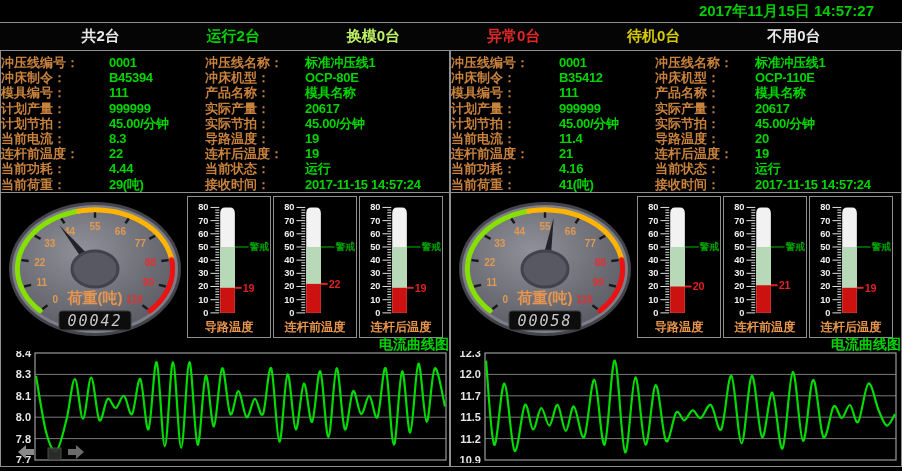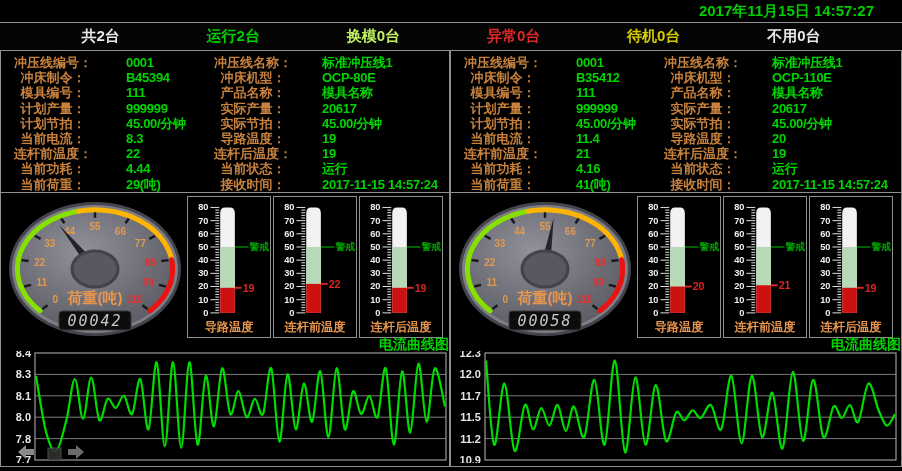--- a/index.html
+++ b/index.html
@@ -14,24 +14,24 @@
   .panels{position:absolute;top:51px;left:0;width:902px;bottom:4px;display:flex;
           border-left:1px solid #8f8f8f;border-right:1px solid #8f8f8f;border-bottom:1px solid #8f8f8f}
   .panel{width:450px;position:relative}
   .panel:first-child{border-right:2px solid #8f8f8f}
   .info{position:absolute;top:0;left:0;width:100%;height:142px;border-bottom:1px solid #8f8f8f;
         font-size:13px;font-weight:bold;overflow:hidden}
   .col{position:absolute;top:4px}
   .c1{left:0;width:212px}
   .c2{left:204px;width:244px}
   .row{display:flex;height:15.2px;line-height:15px;white-space:nowrap}
-  .lbl{display:inline-block;text-align:center;color:#c8823e}
+  .lbl{display:inline-block;text-align:left;color:#c8823e}
   .c1 .lbl{width:104px}
   .c2 .lbl{width:96px}
-  .val{margin-left:21px;color:#00d400;letter-spacing:-0.3px}
+  .val{margin-left:4px;color:#00d400;letter-spacing:-0.3px}
   .middle{position:absolute;top:144px;left:0;width:100%;height:144px}
   .gauge{position:absolute;left:5px;top:2px}
   .thermo{position:absolute;top:1px;background:#000;border:1px solid #8f8f8f}
   .ctitle{position:absolute;top:285px;width:100%;text-align:right;font-size:14px;font-weight:bold;color:#00d400}
   .chart{position:absolute;top:300px;left:1px}
   .navdeco{position:absolute;left:18px;top:444px;width:72px;height:18px;opacity:.9}
 </style>
 </head>
 <body>
 

